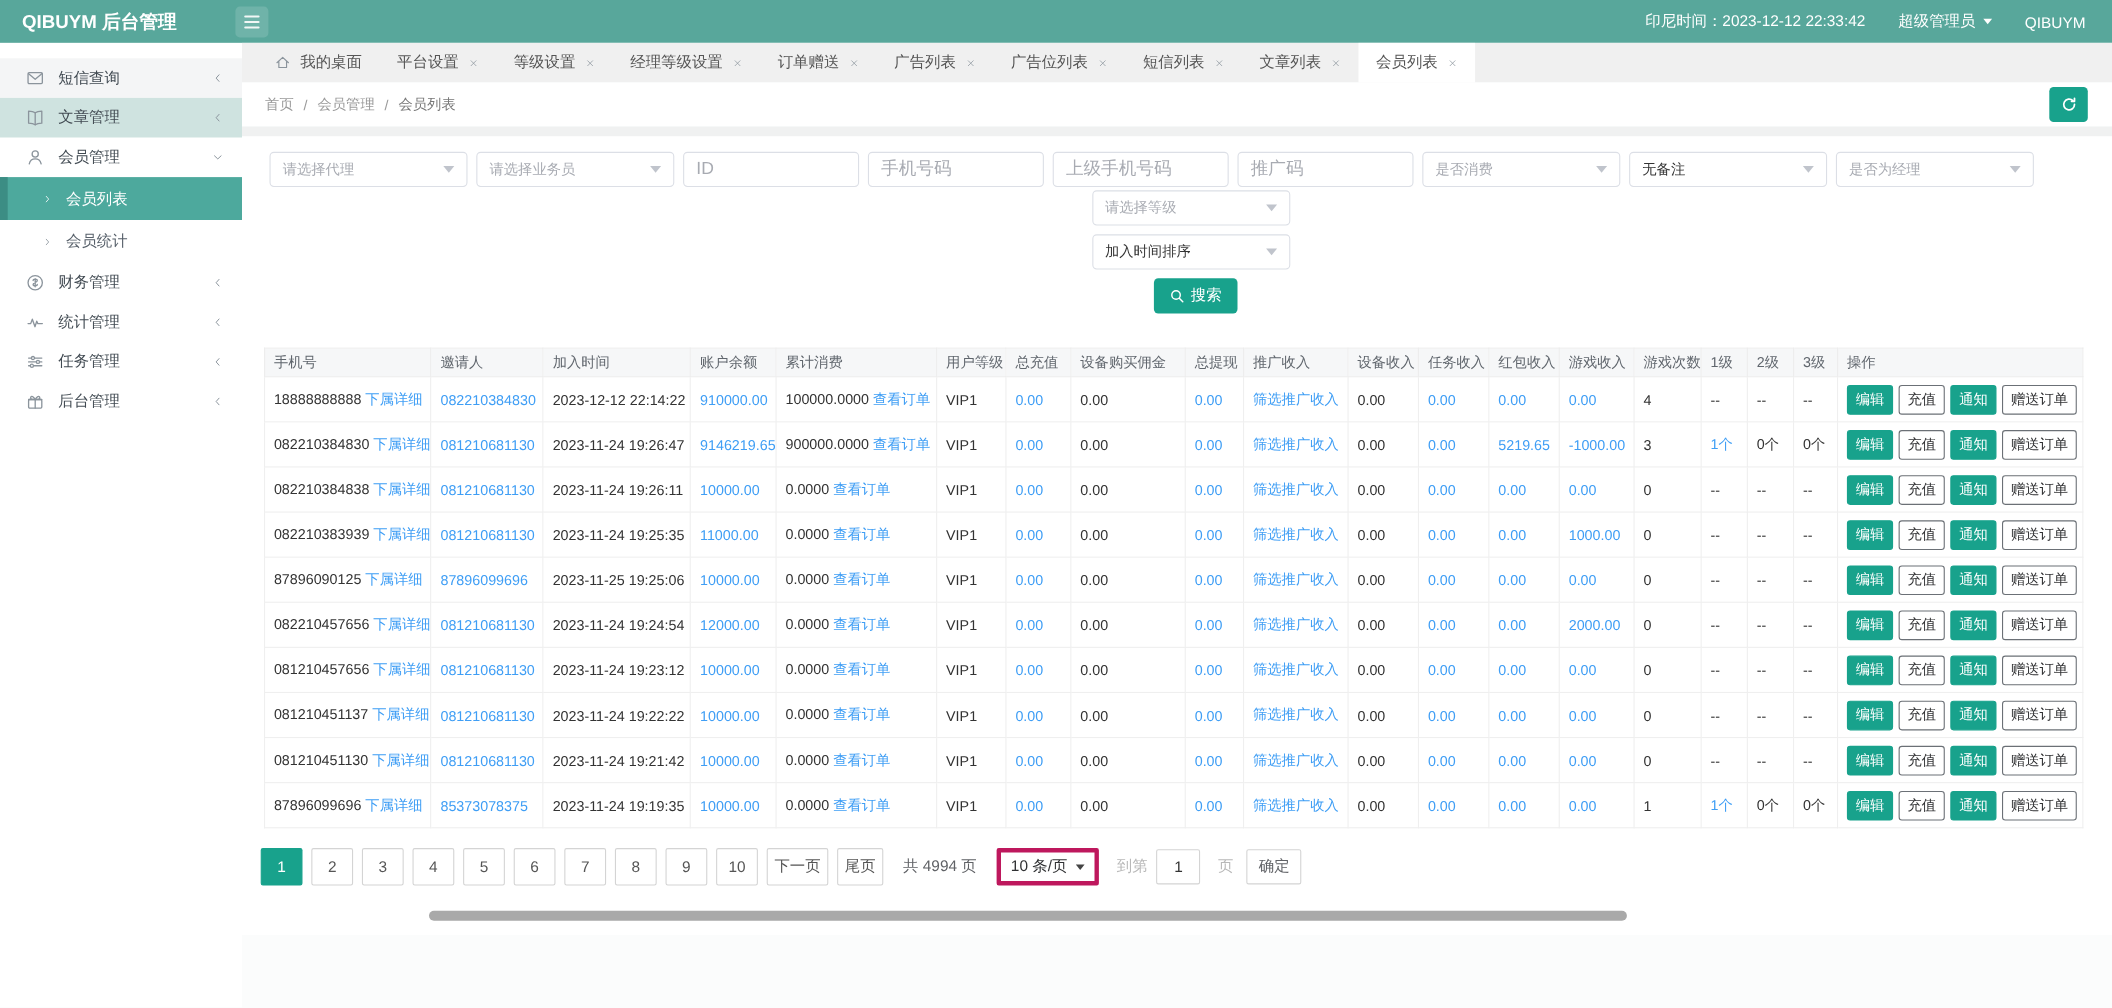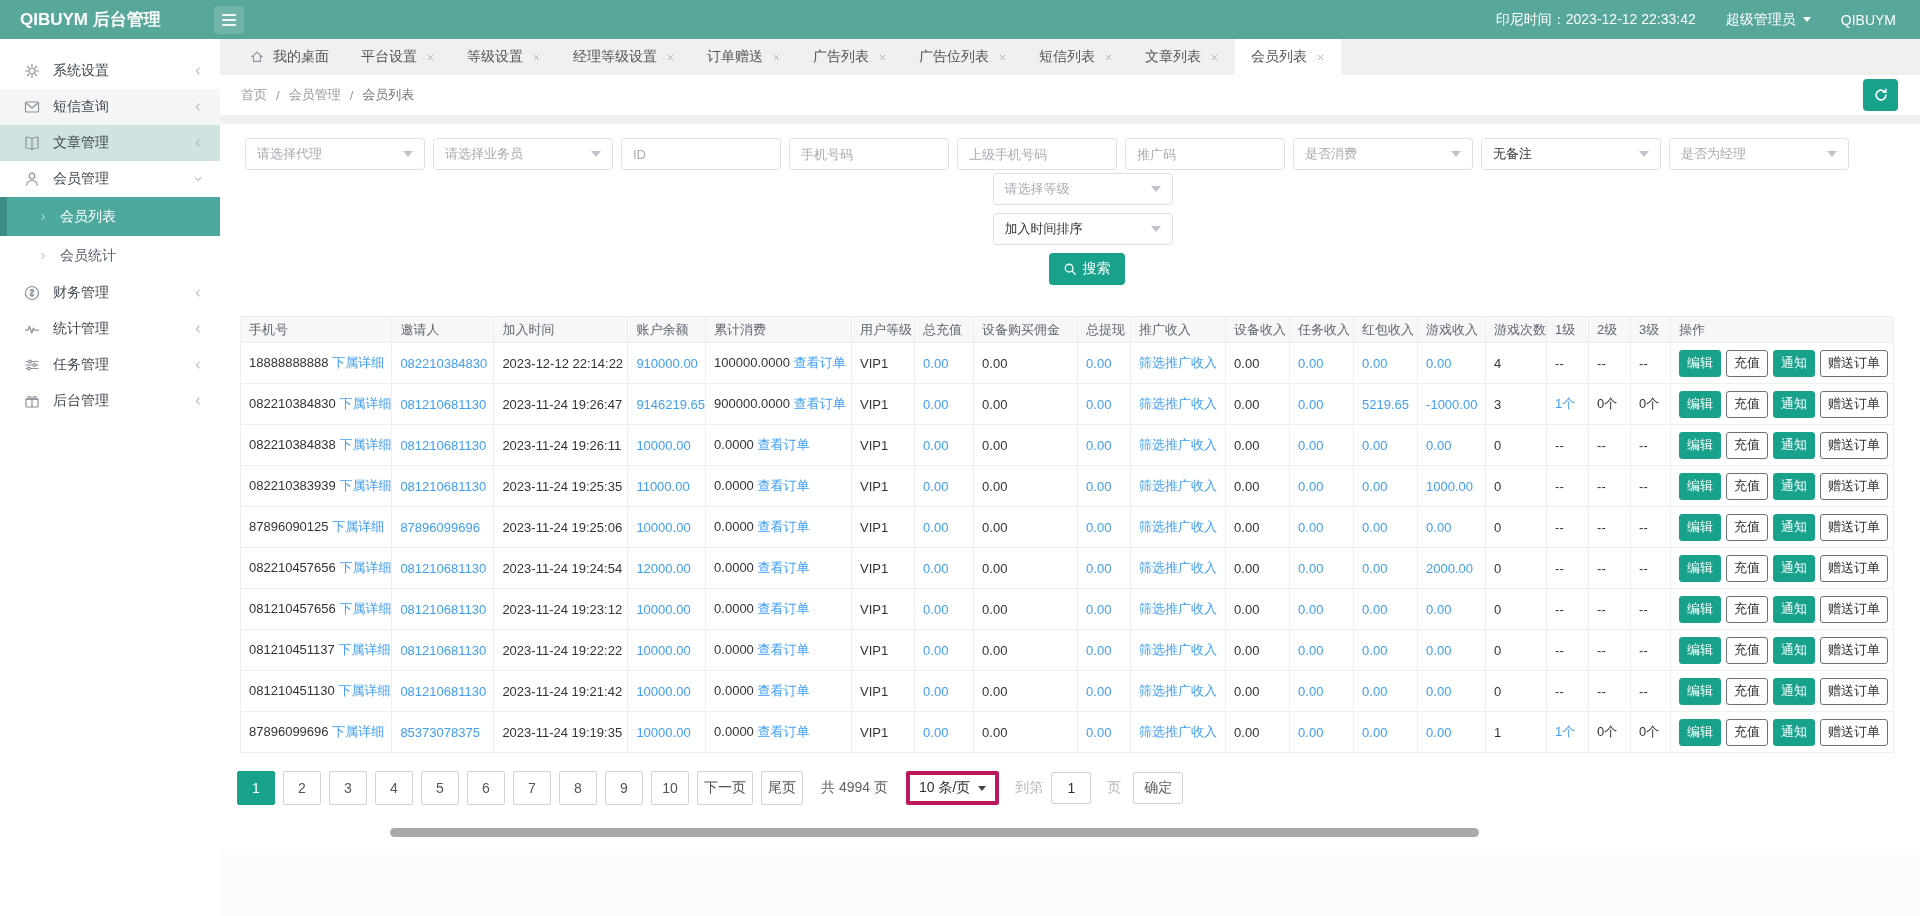--- a/index.html
+++ b/index.html
@@ -57,21 +57,21 @@
 
   
   .card{ background:#fff; padding:14px 0 13px 0; flex:none;}
   .filters{ display:flex; align-items:center; gap:8px; margin-left:25px;}
   .filters + .filters{ margin-top:3px;flex-direction:column;}
   .sel{ width:180px; height:32px; border:1px solid #dcdfe6; border-radius:4px; background:#fff;
     display:flex; align-items:center; justify-content:space-between; padding:0 11px; cursor:pointer; font-size:13px;}
   .sel-ph{ color:#a8abb2;}
   .sel-value{ color:#333;}
   .caret-g{ width:0;height:0;border-left:5px solid transparent;border-right:5px solid transparent;border-top:6px solid #c0c4cc;}
-  .inp{ width:160px; height:32px; border:1px solid #dcdfe6; border-radius:4px; padding:0 11px; font-size:13px; color:#333;
+  .inp{ width:160px; height:32px; border:1px solid #dcdfe6; border-radius:4px; padding:0 11px; font-size:16px; color:#333;
     font-family:inherit; outline:none;}
   .inp::placeholder{ color:#a8abb2;}
   .search-btn{ height:32px; margin-left:8px; padding:0 14px; background:var(--accent); color:#fff; border:none; border-radius:4px;
     font-size:14px; display:flex; align-items:center; gap:6px; cursor:pointer; font-family:inherit;}
   .search-btn svg{ width:14px; height:14px; stroke:#fff; stroke-width:1.5;}
 
   
   .table-wrap{ margin:31px 20px 0 20px;}
   table{ border-collapse:collapse; table-layout:fixed;}
   th{ height:26px; background:#f6f7f8; font-weight:normal; font-size:13px; color:#60666d; text-align:left;
@@ -118,30 +118,20 @@
     <span class="role">
       <span>超级管理员</span>
       <span class="caret-w"></span>
     </span>
     <span>QIBUYM</span>
   </div>
 </div>
 
 <div class="layout">
   <aside class="sidebar" id="sidebar">
-      <div class="side-item">
-        <svg class="icn icn-side" viewBox="0 0 16 16">
-          <circle cx="8" cy="8" r="3"></circle>
-          <path d="M8 1.6v2M8 12.4v2M1.6 8h2M12.4 8h2M3.5 3.5l1.4 1.4M11.1 11.1l1.4 1.4M12.5 3.5l-1.4 1.4M4.9 11.1l-1.4 1.4"></path>
-        </svg>
-        <span class="side-label">系统设置</span>
-        <svg class="icn side-chev" viewBox="0 0 16 16">
-          <path d="M9.5 4L6 8l3.5 4"></path>
-        </svg>
-      </div>
       <div class="side-item hl-gray">
         <svg class="icn icn-side" viewBox="0 0 16 16">
           <rect x="1.5" y="3" width="13" height="10" rx="1"></rect>
           <path d="M2 4l6 5 6-5"></path>
         </svg>
         <span class="side-label">短信查询</span>
         <svg class="icn side-chev" viewBox="0 0 16 16">
           <path d="M9.5 4L6 8l3.5 4"></path>
         </svg>
       </div>
@@ -475,21 +465,21 @@
                 <td><span class="blue">1000.00</span></td>
                 <td><span class="">0</span></td>
                 <td><span class="">--</span></td>
                 <td><span class="">--</span></td>
                 <td><span class="">--</span></td>
                 <td><button class="btn btn-t">编辑</button><button class="btn btn-o">充值</button><button class="btn btn-t">通知</button><button class="btn btn-o">赠送订单</button></td>
               </tr>
               <tr>
                 <td><span>87896090125</span> <a class="link">下属详细</a></td>
                 <td><a class="link">87896099696</a></td>
-                <td><span class="">2023-11-24 19:25:06</span></td>
+                <td><span class="">2023-11-25 19:25:06</span></td>
                 <td><span class="blue">10000.00</span></td>
                 <td><span>0.0000</span> <a class="link">查看订单</a></td>
                 <td><span class="">VIP1</span></td>
                 <td><span class="blue">0.00</span></td>
                 <td><span class="">0.00</span></td>
                 <td><span class="blue">0.00</span></td>
                 <td><a class="link">筛选推广收入</a></td>
                 <td><span class="">0.00</span></td>
                 <td><span class="blue">0.00</span></td>
                 <td><span class="blue">0.00</span></td>

